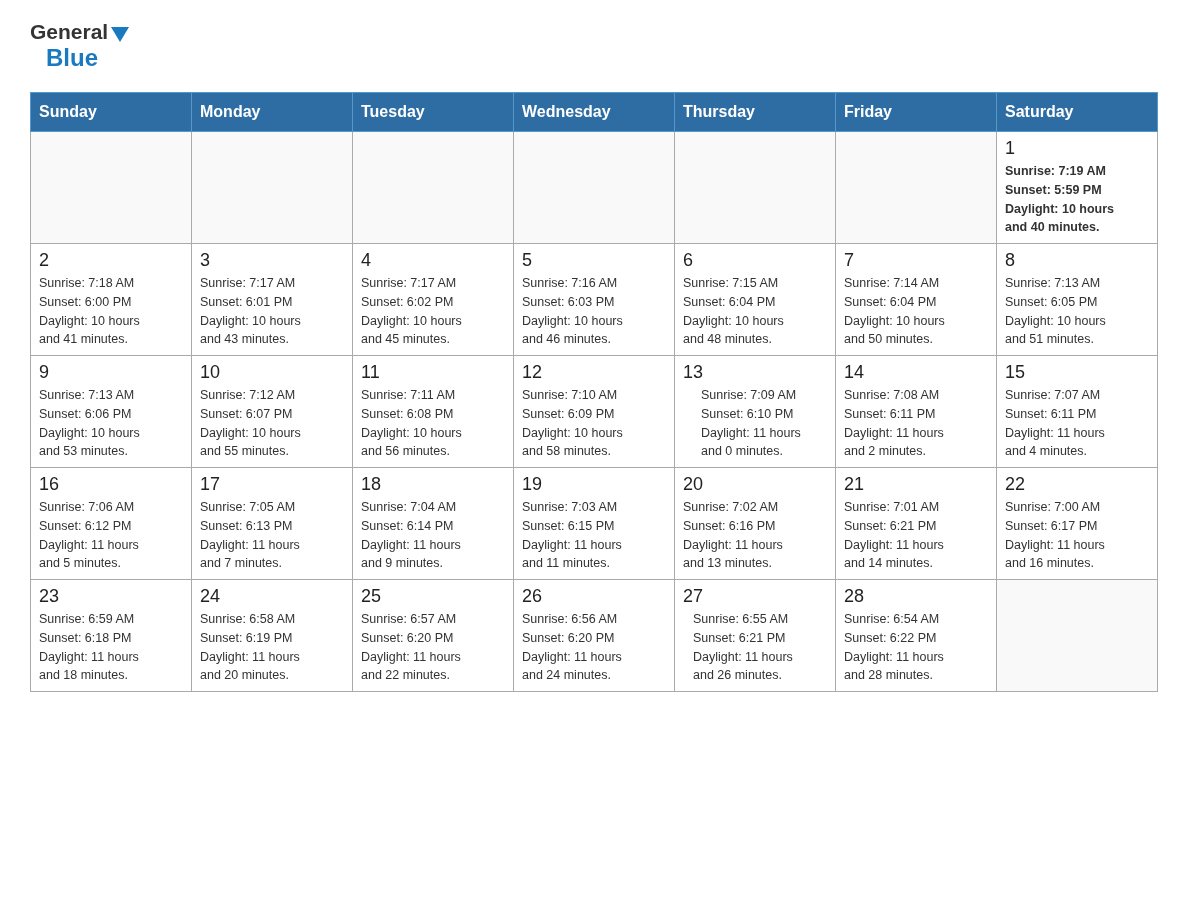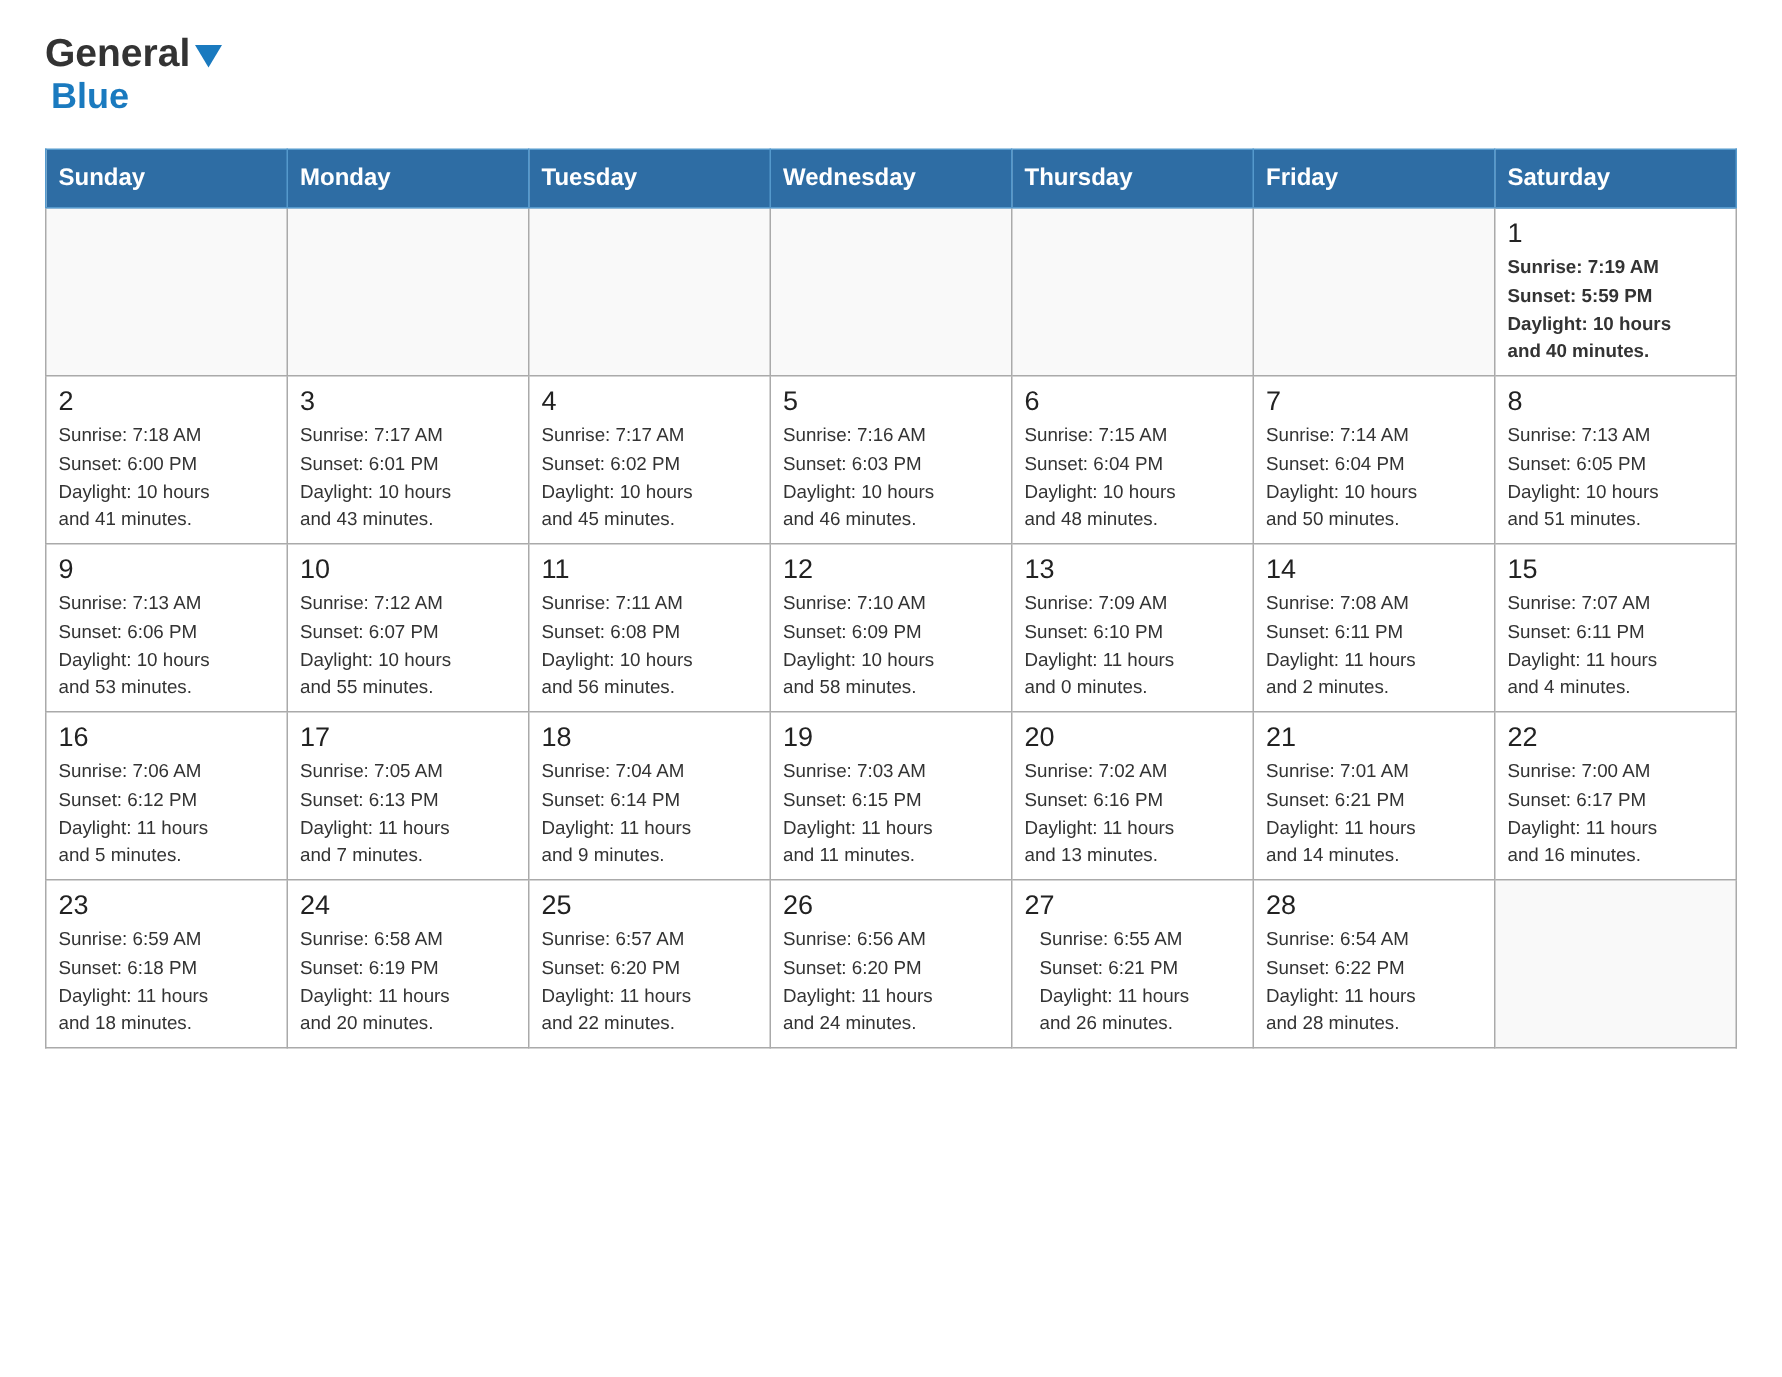--- a/index.html
+++ b/index.html
@@ -61,30 +61,30 @@
       flex-direction: column;
       align-items: flex-start;
     }
     .logo-row1 {
       display: flex;
       align-items: center;
     }
     .logo-row2 {
       display: flex;
       align-items: flex-start;
-      margin-left: 2px;
+      margin-left: 14px;
     }
   </style>
 </head>
 <body>
 
 <div class="header">
   <div class="logo-wrapper">
     <div class="logo-row1">
-      <span style="font-size:26px;font-weight:bold;color:#333;">General</span>
+      <span style="font-size:21px;font-weight:bold;color:#333;">General</span>
       <span style="display:inline-block;width:0;height:0;border-left:9px solid transparent;border-right:9px solid transparent;border-top:15px solid #1a7abf;margin-left:3px;margin-top:4px;"></span>
     </div>
     <div class="logo-row2">
       <span style="font-size:24px;font-weight:bold;color:#1a7abf;margin-left:2px;">Blue</span>
     </div>
   </div>
 </div>
 
 <table class="calendar">
   <thead>
@@ -189,21 +189,21 @@
         </td>
         <td>
           <span class="day-num">12</span>
           <div class="day-info" style="white-space: pre-line;">Sunrise: 7:10 AM
 Sunset: 6:09 PM
 Daylight: 10 hours
 and 58 minutes.</div>
         </td>
         <td>
           <span class="day-num">13</span>
-          <div class="day-info" style="white-space: pre-line;">Sunrise: 7:09 AM
+          <div class="day-info" style="white-space: pre-line; margin-left: 18px;">Sunrise: 7:09 AM
 Sunset: 6:10 PM
 Daylight: 11 hours
 and 0 minutes.</div>
         </td>
         <td>
           <span class="day-num">14</span>
           <div class="day-info" style="white-space: pre-line;">Sunrise: 7:08 AM
 Sunset: 6:11 PM
 Daylight: 11 hours
 and 2 minutes.</div>

